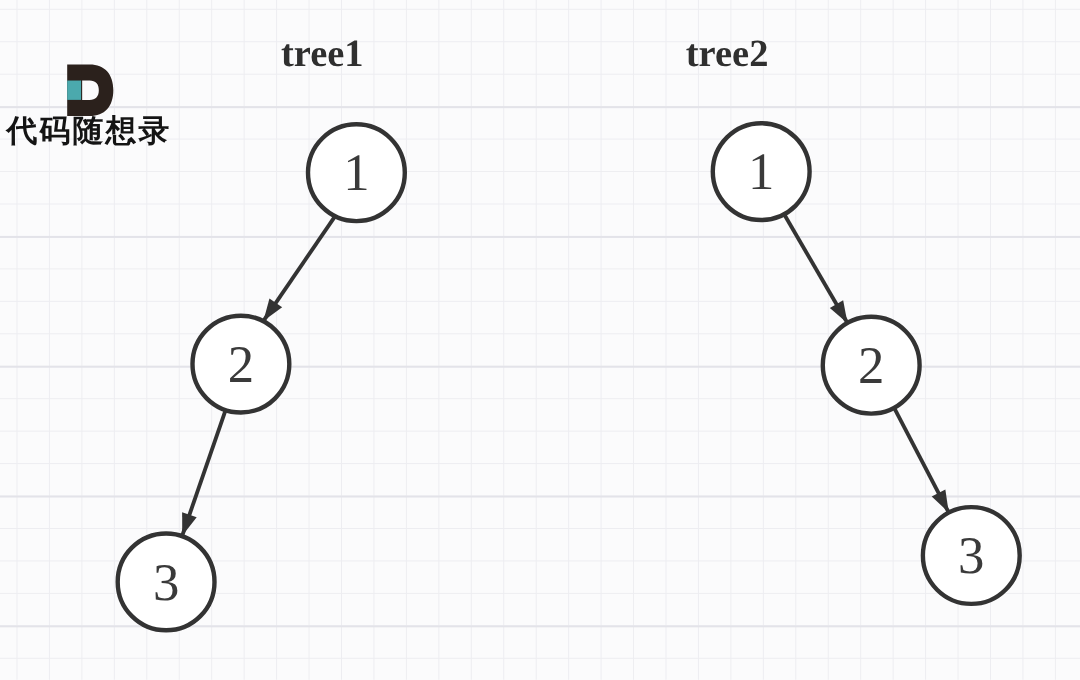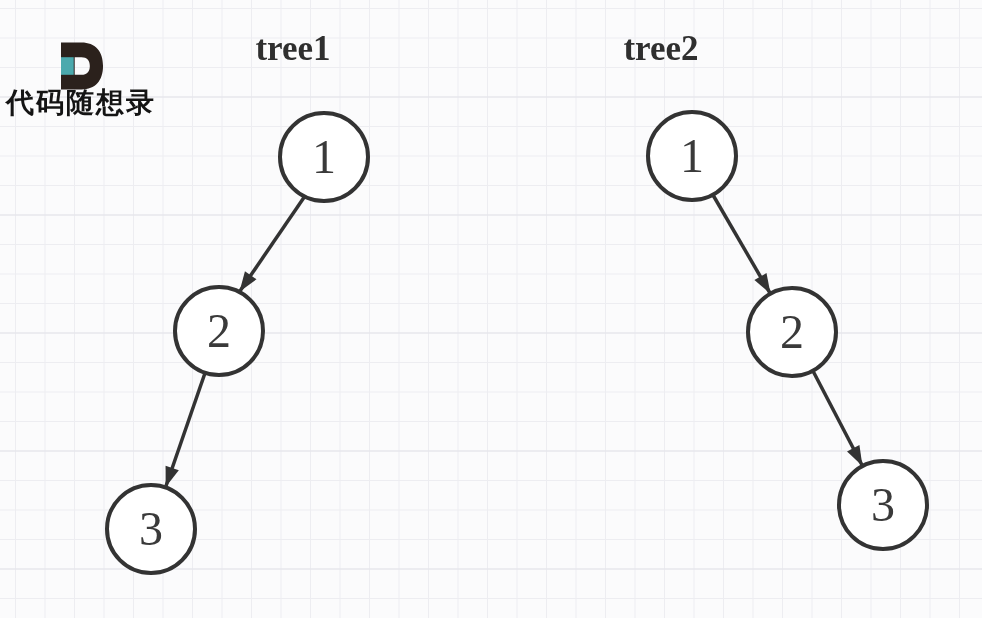--- a/index.html
+++ b/index.html
@@ -43,21 +43,21 @@
     text-anchor: middle;
   }
   .edge {
     stroke: #333333;
     stroke-width: 3.5;
     fill: none;
   }
   .logo {
     position: absolute;
     left: 0;
-    top: 0;
+    top: 16px;
     width: 190px;
     height: 130px;
   }
   .logo-mark {
     position: absolute;
     left: 61px;
     top: 42px;
   }
   .logo-text {
     position: absolute;

